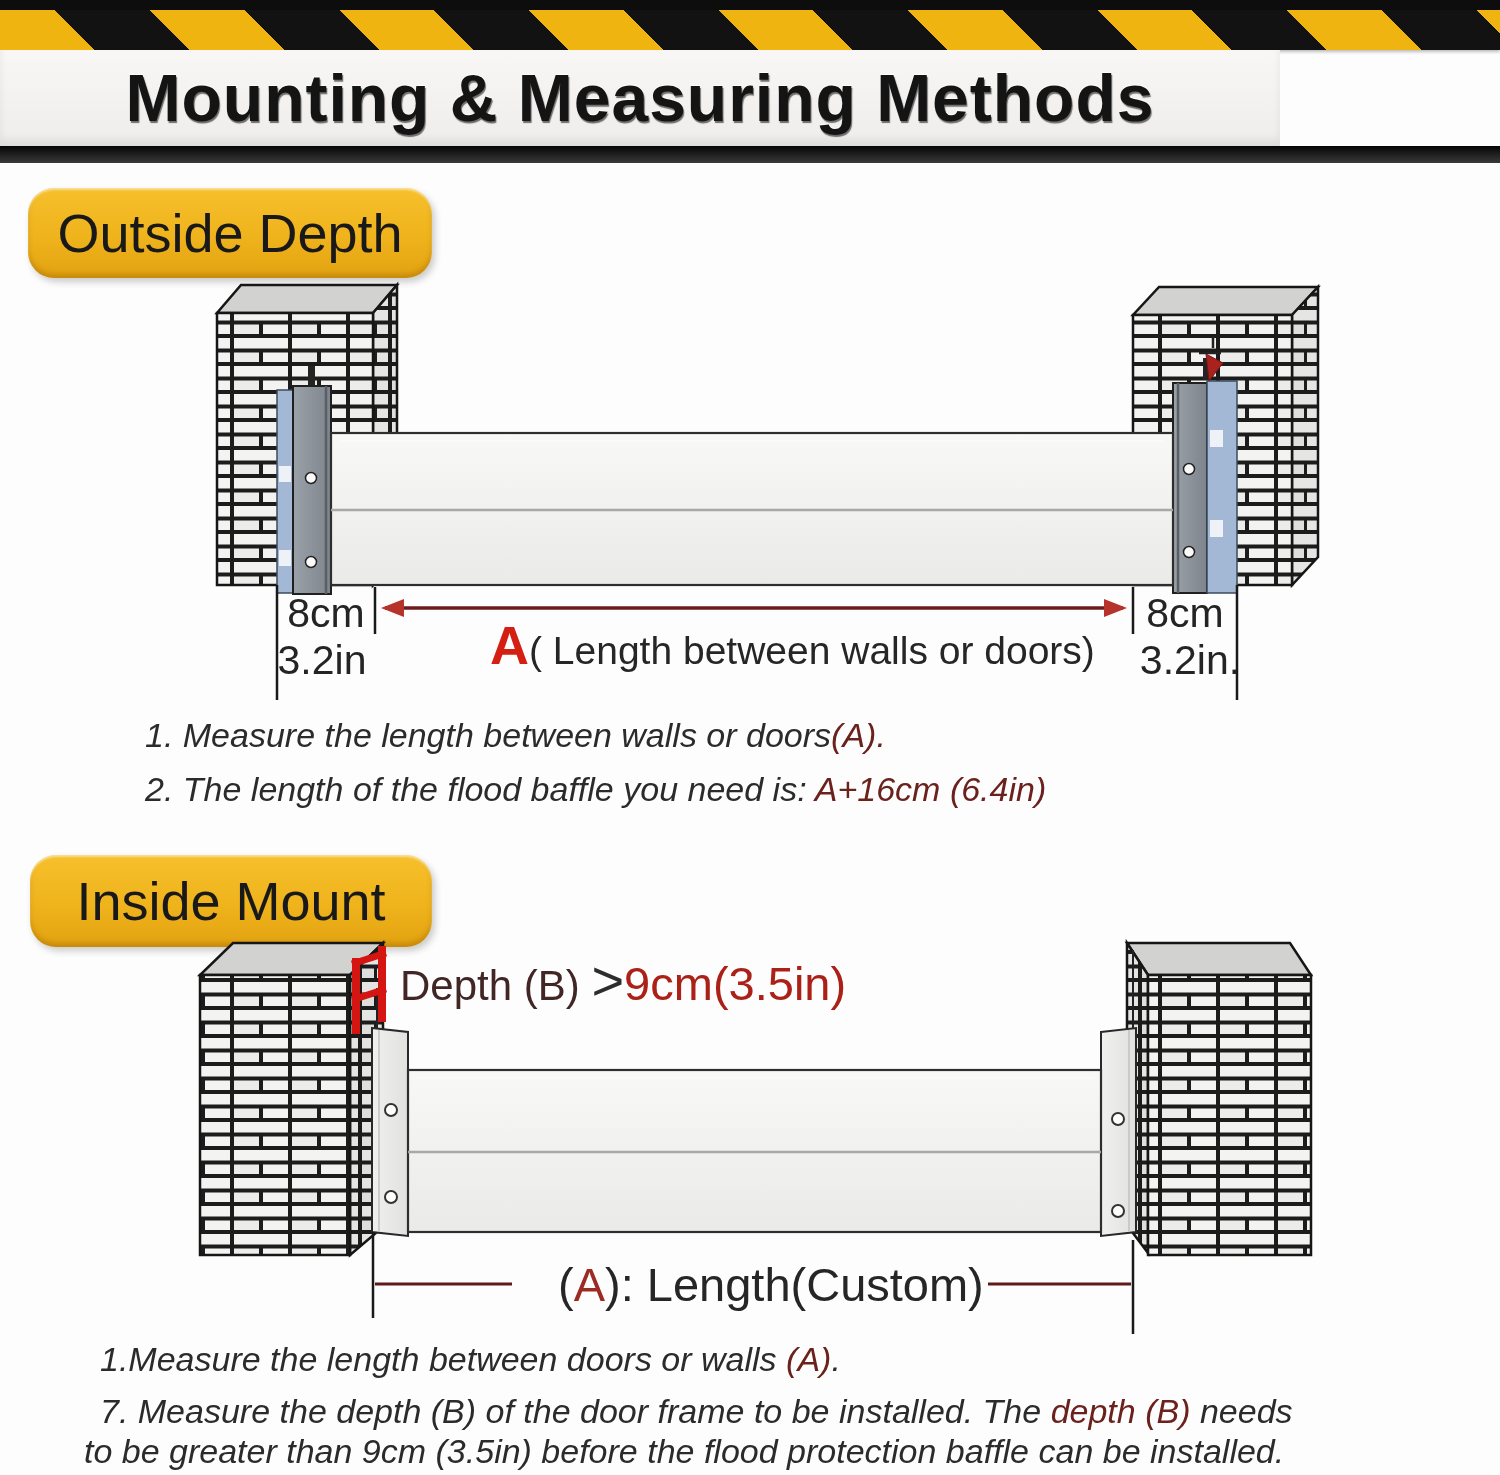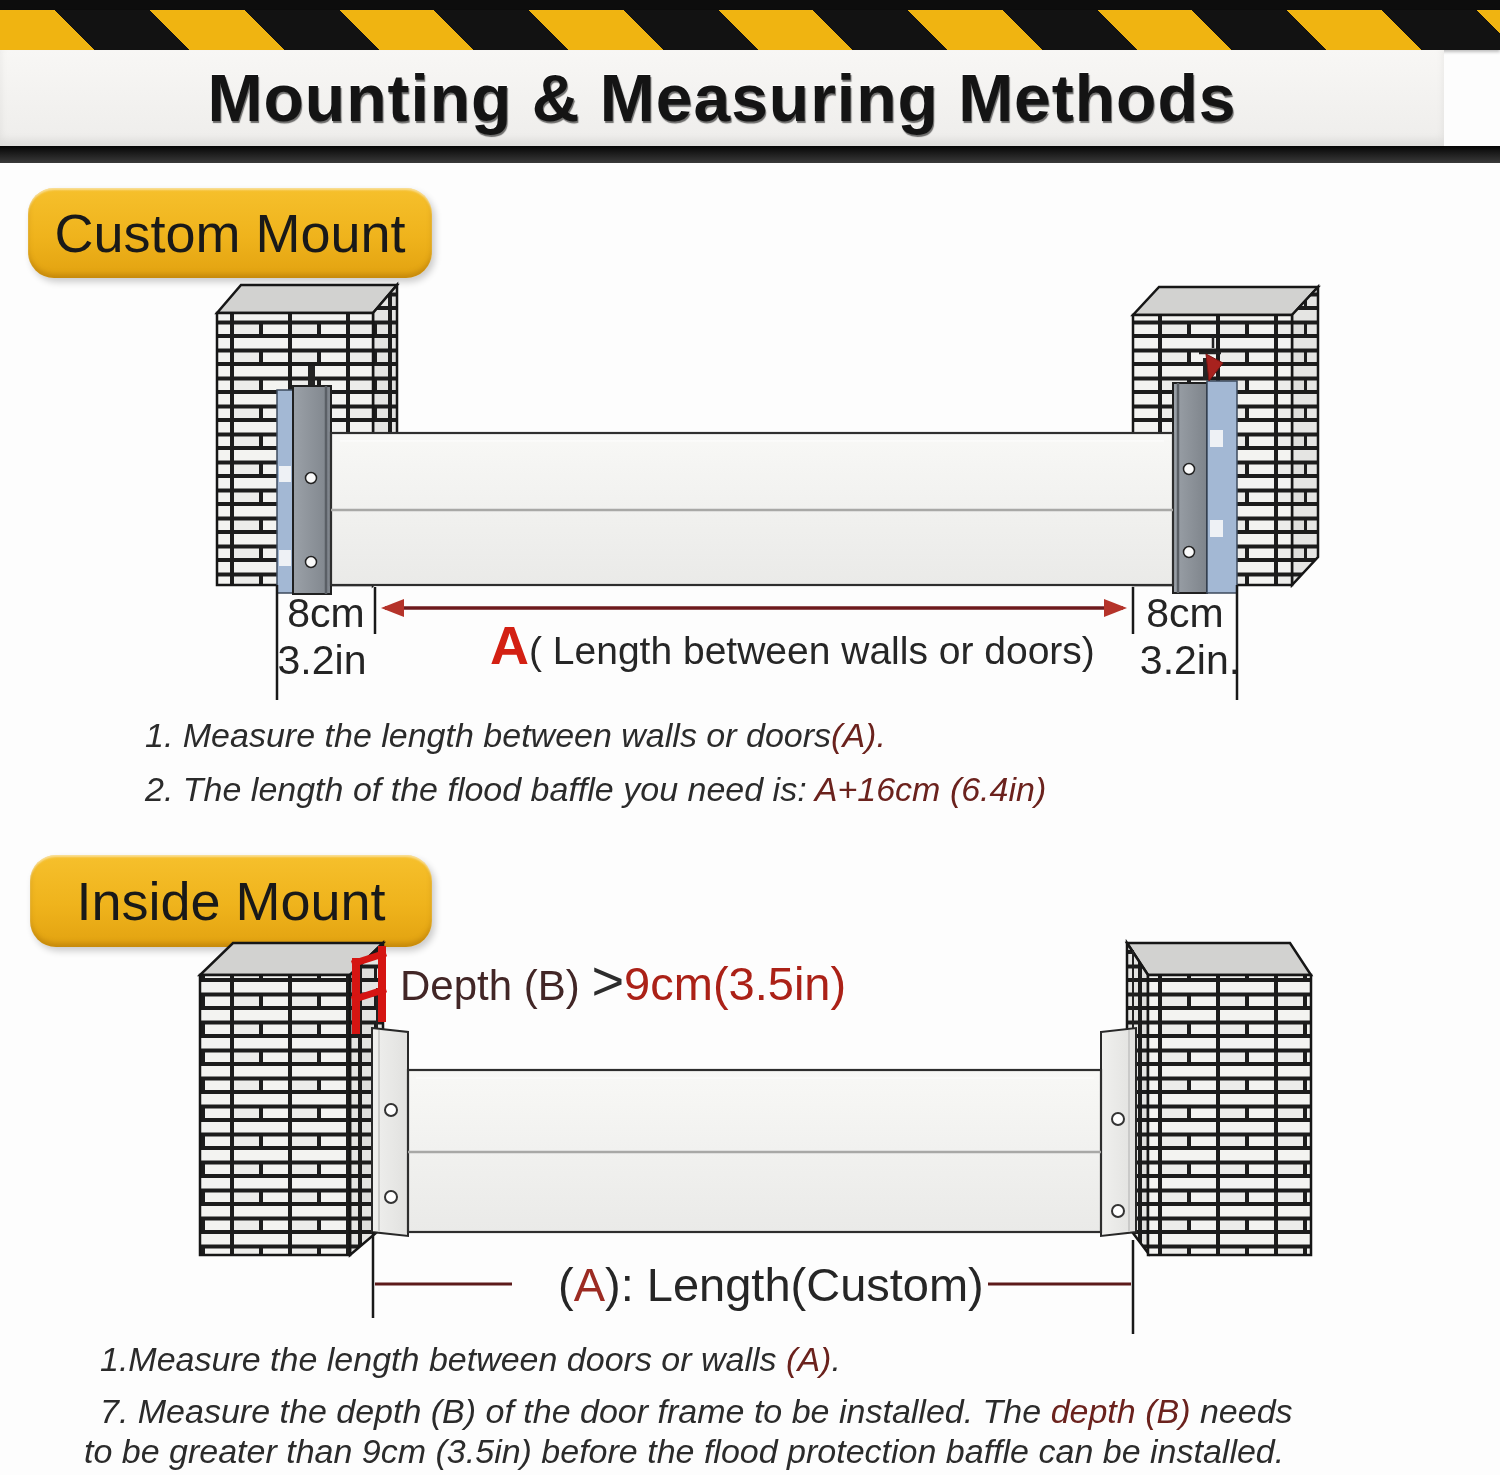--- a/index.html
+++ b/index.html
@@ -3,21 +3,21 @@
 <meta charset="utf-8">
 <style>
   html,body{margin:0;padding:0;background:#ffffff;}
   .page{position:relative;width:1500px;height:1475px;background:#fdfdfd;overflow:hidden;
         font-family:"Liberation Sans",sans-serif;}
   
   .top-black{position:absolute;left:0;top:0;width:1500px;height:10px;background:#0d0d0d;}
   .hazard{position:absolute;left:0;top:10px;width:1500px;height:40px;
           background:repeating-linear-gradient(45deg,#f0b411 0 67px,#121212 67px 134px);
           box-shadow:0 2px 3px rgba(0,0,0,.25);}
-  .title-band{position:absolute;left:0;top:50px;width:1444px;height:96px;
+  .title-band{position:absolute;left:0;top:50px;width:1280px;height:96px;
           background:linear-gradient(#f8f7f5,#eeedeb);
           display:flex;align-items:center;justify-content:center;
           box-shadow:inset 0 -6px 8px rgba(0,0,0,.07);}
   .title-band h1{margin:0;font-size:66px;font-weight:700;letter-spacing:1px;color:#141414;
           text-shadow:1px 2px 1px rgba(0,0,0,.55),0 -1px 0 rgba(255,255,255,.85);}
   .dark-bar{position:absolute;left:0;top:146px;width:1500px;height:17px;
           background:linear-gradient(#050505,#3a3a3a);}
   
   .mount-label{position:absolute;display:flex;align-items:center;justify-content:center;
           font-size:54px;color:#191919;border-radius:26px;
@@ -38,21 +38,21 @@
 <div class="page">
 
   <div class="top-black"></div>
   <div class="hazard"></div>
   <div class="title-band">
     <h1>Mounting &amp; Measuring Methods</h1>
   </div>
   <div class="dark-bar"></div>
 
   <div class="mount-label label-outside">
-    <span>Custom Mount</span>
+    <span>Outside Depth</span>
   </div>
   <div class="mount-label label-inside">
     <span>Inside Mount</span>
   </div>
 
   <svg class="diagram" style="top:278px;height:430px;" viewBox="0 278 1500 430">
     <defs>
       <pattern id="pbrick" patternUnits="userSpaceOnUse" width="58" height="28">
         <rect width="58" height="28" fill="#1c1c1c"></rect>
         <rect x="2" y="2" width="54" height="10.5" fill="#f3f3f1"></rect>

